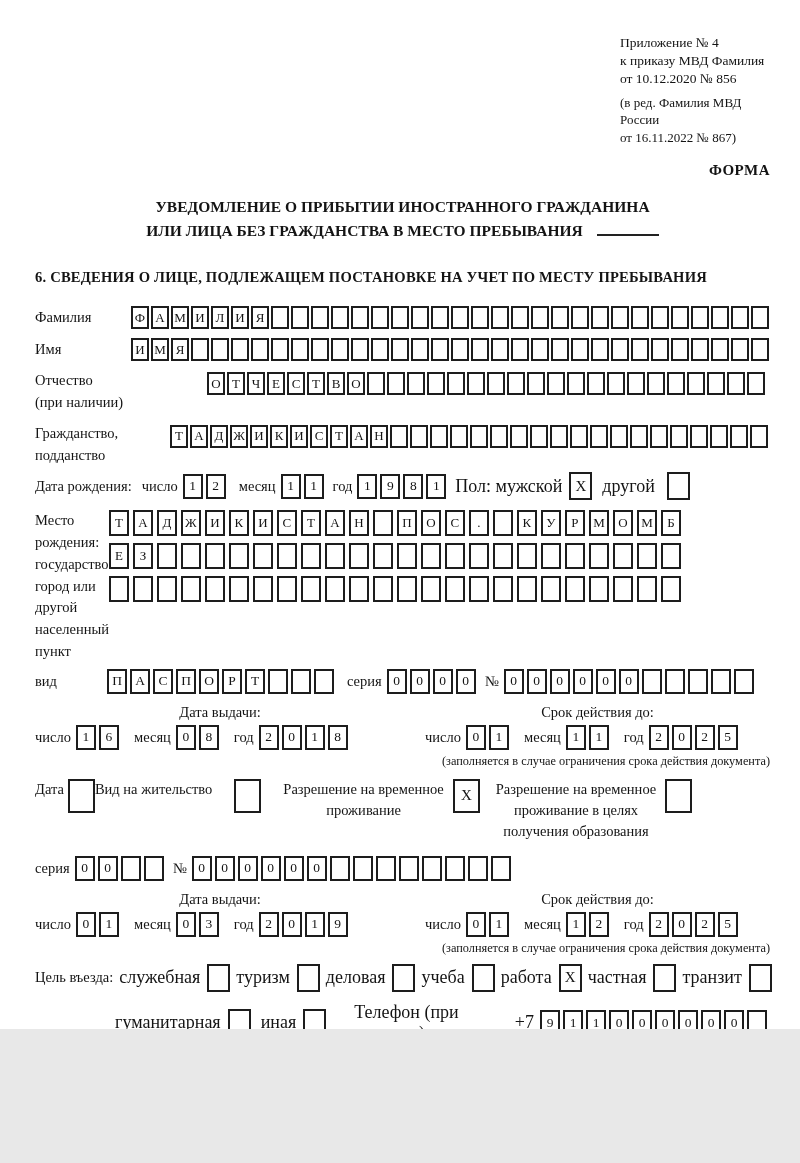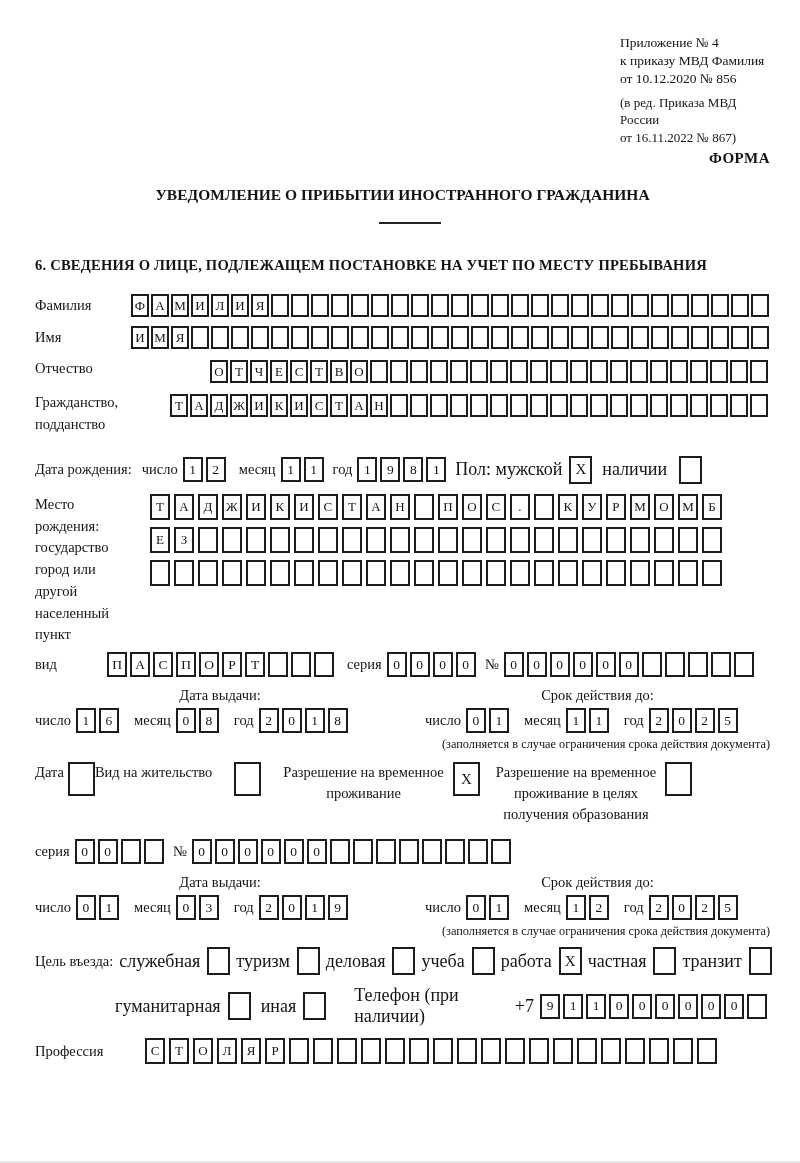--- a/index.html
+++ b/index.html
@@ -1,30 +1,30 @@
 <!DOCTYPE html>
 <html><head>
 <meta charset="utf-8">
 <style>
   html,body{margin:0;padding:0;background:#e8e8e8;}
   .page{
-    width:800px;height:1161px;box-sizing:border-box;background:#ffffff;
+    width:800px;height:1029px;box-sizing:border-box;background:#ffffff;
     padding:34px 30px 18px 35px;position:relative;overflow:hidden;
     font-family:"Liberation Serif","DejaVu Serif",serif;color:#141414;
     margin:0 auto;
   }
   .ref{margin-left:585px;font-size:13.5px;line-height:1.35;}
   .ref2{margin-left:585px;font-size:13px;line-height:1.35;margin-top:5px;}
-  .forma{text-align:right;font-weight:bold;font-size:15px;margin-top:4px;letter-spacing:.5px;}
+  .forma{text-align:right;font-weight:bold;font-size:15px;margin-top:16px;letter-spacing:.5px;}
   .title{text-align:center;font-weight:bold;font-size:15.5px;line-height:1.55;margin-top:16px;}
   .blank-line{display:inline-block;width:62px;border-bottom:2px solid #222;margin-left:14px;vertical-align:baseline;}
   .sec1{font-weight:bold;font-size:14.6px;margin-top:26px;letter-spacing:.2px;}
 
   .row{display:flex;align-items:center;margin-top:9px;}
-  .row.top{align-items:flex-start;gap:41px;}
+  .row.top{align-items:flex-start;}
   .lbl{font-size:14.5px;flex:0 0 auto;}
   .lbl-lines div{font-size:14.5px;line-height:1.5;}
   .w95{width:96px;}
   .w170{width:172px;}
   .w148{width:148px;}
 
   .cells{display:inline-flex;flex-wrap:nowrap;flex:0 0 auto;}
   .cell{
     display:inline-flex;align-items:center;justify-content:center;flex:0 0 auto;
     width:14px;height:19px;border:2px solid #1d1d1d;margin-right:2px;
@@ -69,28 +69,28 @@
 <body>
 
 <div class="page">
 
   <div class="ref">
     <div>Приложение № 4</div>
     <div>к приказу МВД Фамилия</div>
     <div>от 10.12.2020 № 856</div>
   </div>
   <div class="ref2">
-    <div>(в ред. Приказа МВД России</div>
+    <div>(в ред. Фамилия МВД России</div>
     <div>от 16.11.2022 № 867)</div>
   </div>
   <div class="forma">ФОРМА</div>
 
   <div class="title">
     <div>УВЕДОМЛЕНИЕ О ПРИБЫТИИ ИНОСТРАННОГО ГРАЖДАНИНА</div>
-    <div><span class="blank-line"></span></div>
+    <div><span>ИЛИ ЛИЦА БЕЗ ГРАЖДАНСТВА В МЕСТО ПРЕБЫВАНИЯ</span><span class="blank-line"></span></div>
   </div>
 
   <div class="sec1">6. СВЕДЕНИЯ О ЛИЦЕ, ПОДЛЕЖАЩЕМ ПОСТАНОВКЕ НА УЧЕТ ПО МЕСТУ ПРЕБЫВАНИЯ</div>
 
   <div class="row" style="margin-top:20px;">
     <span class="lbl w95">Фамилия</span>
     <span class="cells">
         <span class="cell">Ф</span>
         <span class="cell">А</span>
         <span class="cell">М</span>
@@ -160,20 +160,21 @@
         <span class="cell"></span>
         <span class="cell"></span>
         <span class="cell"></span>
         <span class="cell"></span>
       </span>
   </div>
 
   <div class="row top">
     <span class="lbl-lines w170">
       <div>Отчество</div>
+      <div>(при наличии)</div>
     </span>
     <span class="cells" style="margin-top:2px;">
         <span class="cell">О</span>
         <span class="cell">Т</span>
         <span class="cell">Ч</span>
         <span class="cell">Е</span>
         <span class="cell">С</span>
         <span class="cell">Т</span>
         <span class="cell">В</span>
         <span class="cell">О</span>
@@ -232,21 +233,21 @@
         <span class="cell"></span>
         <span class="cell"></span>
         <span class="cell"></span>
         <span class="cell"></span>
         <span class="cell"></span>
         <span class="cell"></span>
         <span class="cell"></span>
       </span>
   </div>
 
-  <div class="row" style="margin-top:20px;">
+  <div class="row" style="margin-top:6px;">
     <span class="lbl">Дата рождения:</span>
     <span class="gap10"></span>
     <span class="dlbl">число</span>
     <span class="cells md">
         <span class="cell">1</span>
         <span class="cell">2</span>
       </span>
     <span class="gap10"></span>
     <span class="dlbl">месяц</span>
     <span class="cells md">
@@ -258,21 +259,21 @@
     <span class="cells md">
         <span class="cell">1</span>
         <span class="cell">9</span>
         <span class="cell">8</span>
         <span class="cell">1</span>
       </span>
     <span class="gap6"></span>
     <span class="plbl">Пол: мужской</span>
     <span class="box" style="margin-left:7px;">X</span>
     <span class="gap10"></span>
-    <span class="plbl">наличии</span>
+    <span class="plbl">другой</span>
     <span class="box" style="margin-left:12px;"></span>
   </div>
 
   <div class="row top" style="margin-top:10px;">
     <span class="lbl-lines w170">
       <div>Место рождения:</div>
       <div>государство</div>
       <div>город или другой</div>
       <div>населенный пункт</div>
     </span>

